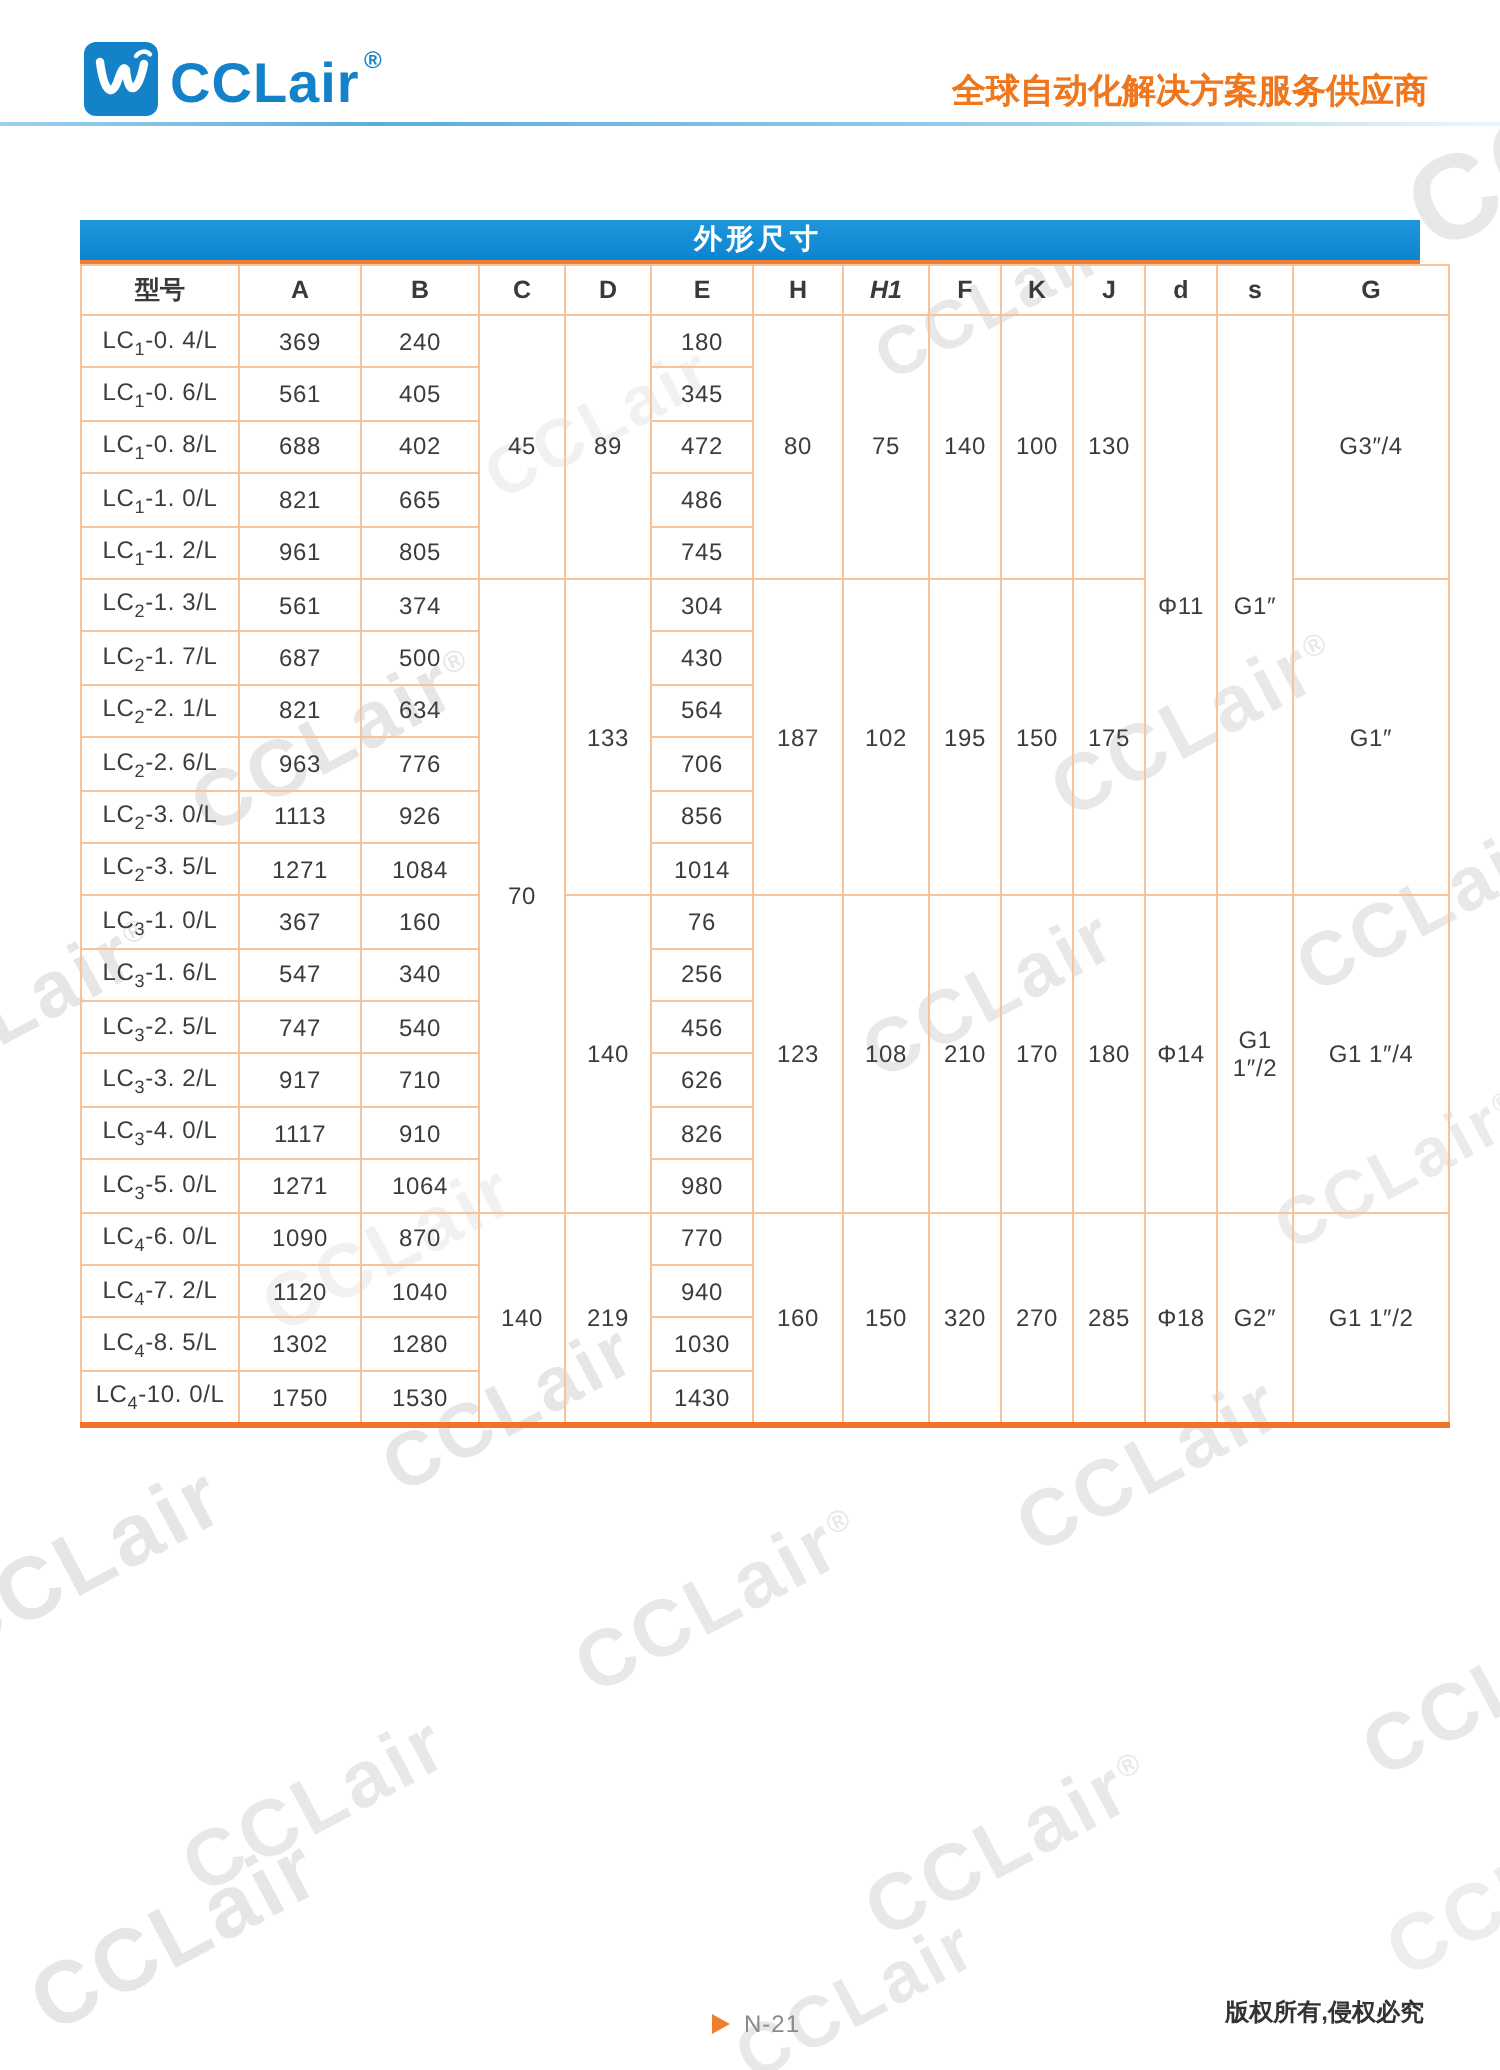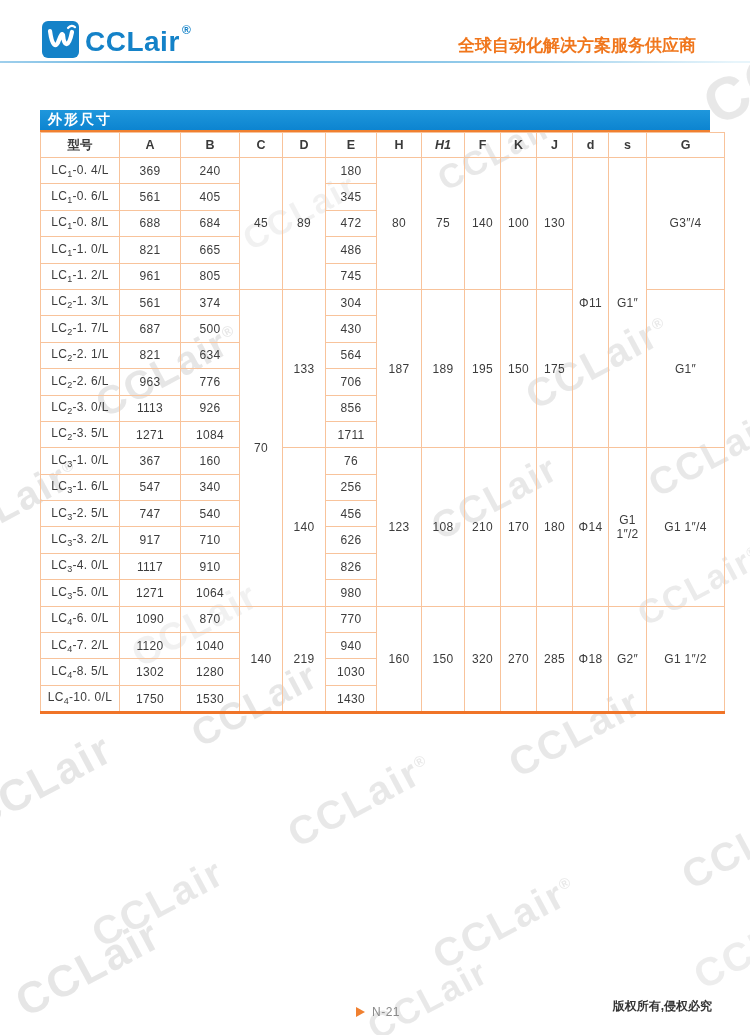--- a/index.html
+++ b/index.html
@@ -9,27 +9,27 @@
   #wm-layer{position:absolute;left:0;top:0;width:100%;height:100%;z-index:0;}
   .wm{position:absolute;font-weight:bold;color:#d3d3d3;white-space:nowrap;
       transform:translate(-50%,-50%) rotate(-28deg);letter-spacing:2px;}
   .wm sup{font-size:38%;vertical-align:super;}
   
   #content{position:absolute;left:0;top:0;width:100%;height:100%;z-index:1;}
   
   .logo-box{position:absolute;left:42px;top:21px;width:37px;height:37px;border-radius:6px;}
   .logo-text{position:absolute;left:85px;top:26px;font-size:28px;font-weight:bold;letter-spacing:.5px;}
   .logo-reg{position:absolute;left:182px;top:23px;font-size:12px;font-weight:bold;}
-  .tagline{position:absolute;right:54px;top:34px;font-size:17px;font-weight:bold;}
+  .tagline{position:absolute;right:36px;top:34px;font-size:17px;font-weight:bold;}
   .top-divider{position:absolute;left:0;top:61px;width:750px;height:2px;
       background:linear-gradient(to right,#9fcfec,#5aaede 25%,#9ed0ec 70%,#e8f5fb 98%);}
   
   .tablewrap{position:absolute;left:40px;top:110px;width:670px;}
   .bluebar{height:22px;display:flex;align-items:center;padding-left:8px;box-sizing:border-box;
-      border-bottom:2px solid #f08030;}
+      border-bottom:2px solid #f08030;justify-content:center;}
   .bluebar span{color:#ffffff;font-weight:bold;font-size:14px;letter-spacing:2px;}
   table.dim{border-collapse:collapse;table-layout:fixed;width:670px;background:transparent;}
   table.dim{border:1px solid #f8c39b;border-bottom:3px solid #f07428;}
   table.dim th,table.dim td{border:1px solid #f8c39b;text-align:center;vertical-align:middle;
       padding:0;overflow:hidden;}
   table.dim th{height:24px;font-size:12.5px;font-weight:bold;color:#3a3a3a;}
   table.dim td{height:25.4px;font-size:12px;color:#3c3c3c;letter-spacing:.3px;}
   table.dim td sub{font-size:9px;}
   
   .page-marker{position:absolute;left:356px;top:1005px;display:flex;align-items:center;gap:7px;}
@@ -122,21 +122,21 @@
             </tr>
             <tr>
               <td>LC<sub>1</sub>-0. 6/L</td>
               <td>561</td>
               <td>405</td>
               <td>345</td>
             </tr>
             <tr>
               <td>LC<sub>1</sub>-0. 8/L</td>
               <td>688</td>
-              <td>684</td>
+              <td>402</td>
               <td>472</td>
             </tr>
             <tr>
               <td>LC<sub>1</sub>-1. 0/L</td>
               <td>821</td>
               <td>665</td>
               <td>486</td>
             </tr>
             <tr>
               <td>LC<sub>1</sub>-1. 2/L</td>
@@ -145,21 +145,21 @@
               <td>745</td>
             </tr>
             <tr>
               <td>LC<sub>2</sub>-1. 3/L</td>
               <td>561</td>
               <td>374</td>
               <td rowspan="12">70</td>
               <td rowspan="6">133</td>
               <td>304</td>
               <td rowspan="6">187</td>
-              <td rowspan="6">189</td>
+              <td rowspan="6">102</td>
               <td rowspan="6">195</td>
               <td rowspan="6">150</td>
               <td rowspan="6">175</td>
               <td rowspan="6">G1″</td>
             </tr>
             <tr>
               <td>LC<sub>2</sub>-1. 7/L</td>
               <td>687</td>
               <td>500</td>
               <td>430</td>
@@ -179,21 +179,21 @@
             <tr>
               <td>LC<sub>2</sub>-3. 0/L</td>
               <td>1113</td>
               <td>926</td>
               <td>856</td>
             </tr>
             <tr>
               <td>LC<sub>2</sub>-3. 5/L</td>
               <td>1271</td>
               <td>1084</td>
-              <td>1711</td>
+              <td>1014</td>
             </tr>
             <tr>
               <td>LC<sub>3</sub>-1. 0/L</td>
               <td>367</td>
               <td>160</td>
               <td rowspan="6">140</td>
               <td>76</td>
               <td rowspan="6">123</td>
               <td rowspan="6">108</td>
               <td rowspan="6">210</td>

